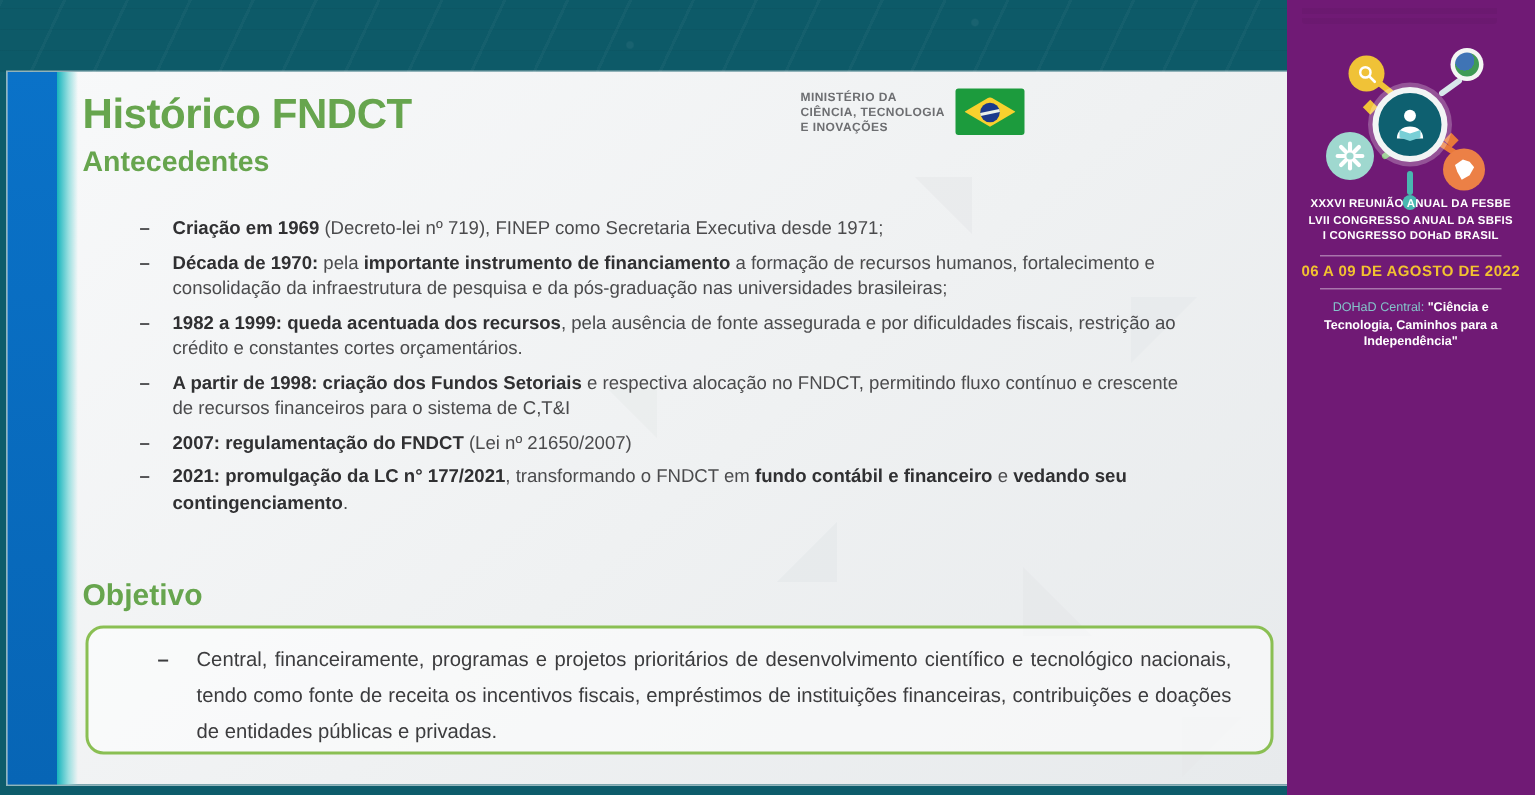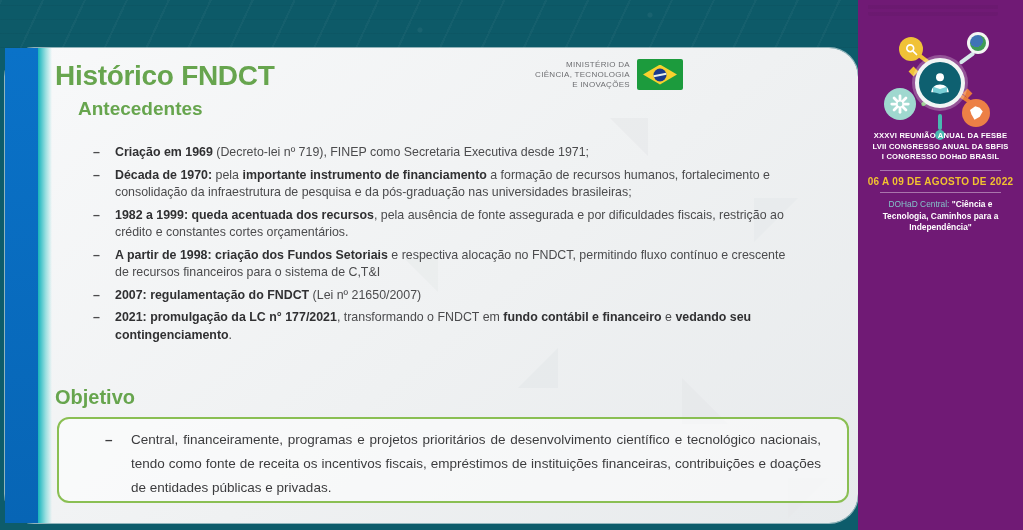--- a/index.html
+++ b/index.html
@@ -13,42 +13,42 @@
     background:
       radial-gradient(circle at 420px 30px, rgba(255,255,255,.05) 2px, transparent 3px),
       radial-gradient(circle at 650px 15px, rgba(255,255,255,.05) 2px, transparent 3px),
       repeating-linear-gradient(115deg, rgba(255,255,255,.03) 0 2px, transparent 2px 38px),
       repeating-linear-gradient(0deg, rgba(0,0,0,.04) 0 1px, transparent 1px 14px),
       #0d5a68; }
 
   
   .slide { position:absolute; left:5px; top:48px; width:853px; height:475px;
            background:linear-gradient(140deg,#f8f9fa 0%, #eff1f2 55%, #e7eaec 100%);
-           box-shadow:0 0 0 1px rgba(255,255,255,.55);border-radius:29px; }
+           box-shadow:0 0 0 1px rgba(255,255,255,.55); }
   .accent-blue { position:absolute; left:0; top:0; width:33px; height:475px;
                  background:linear-gradient(180deg,#0a72c8,#0765b5); }
   .accent-teal { position:absolute; left:33px; top:0; width:14px; height:475px;
                  background:linear-gradient(90deg,#16b4bd, #9adfe0 55%, rgba(255,255,255,0)); }
 
   .tri { position:absolute; width:0; height:0; border-style:solid; opacity:.5; }
   .t1 { right:210px; top:70px;  border-width:0 38px 38px 0;  border-color:transparent #e3e6e8 transparent transparent; }
   .t2 { right:60px;  top:150px; border-width:44px 44px 0 0;  border-color:#e4e7e9 transparent transparent transparent; }
   .t3 { right:300px; top:300px; border-width:0 0 40px 40px;  border-color:transparent transparent #e2e5e7 transparent; }
   .t4 { right:130px; top:330px; border-width:46px 0 0 46px;  border-color:transparent transparent transparent #e3e6e8; }
   .t5 { right:420px; top:210px; border-width:0 34px 34px 0;  border-color:transparent #e6e9ea transparent transparent; }
   .t6 { right:30px;  top:430px; border-width:40px 40px 0 0;  border-color:#e5e8ea transparent transparent transparent; }
 
   .slide-title { position:absolute; left:50px; top:12px; font-size:28px; font-weight:700;
                  color:#67a54e; letter-spacing:-.3px; }
   .slide-subtitle { position:absolute; left:50px; top:50px; font-size:19px; font-weight:700;
-                    color:#67a54e;margin-left:23px; }
-
-  
-  .ministry { position:absolute; right:228px; top:12px; text-align:right;
-              font-size:8px; font-weight:400; color:#6d6e71; line-height:10px; letter-spacing:.3px; }
+                    color:#67a54e; }
+
+  
+  .ministry { position:absolute; right:228px; top:12px; 
+              font-size:8px; font-weight:700; color:#6d6e71; line-height:10px; letter-spacing:.3px; }
   .flag { position:absolute; right:175px; top:11px; width:46px; height:31px;
           background:#1c9b3d; border-radius:2px; }
   .flag .diamond { position:absolute; left:50%; top:50%; width:34px; height:20px;
           transform:translate(-50%,-50%); background:#f8d12e;
           clip-path:polygon(50% 0, 100% 50%, 50% 100%, 0 50%); }
   .flag .orb { position:absolute; left:50%; top:50%; width:13px; height:13px;
           transform:translate(-50%,-50%); background:#1b3a8c; border-radius:50%; }
   .flag .band { position:absolute; left:50%; top:50%; width:13px; height:2px;
           transform:translate(-50%,-50%) rotate(-12deg); background:#e9f0e9; }
 

